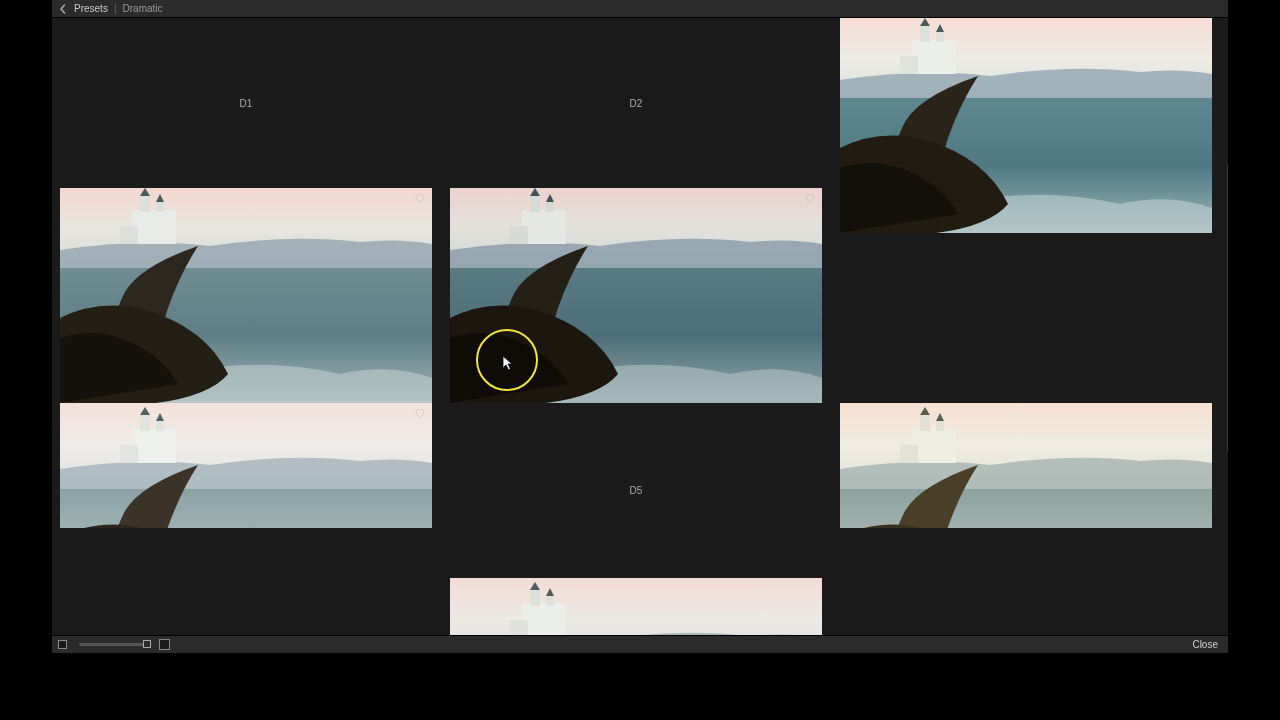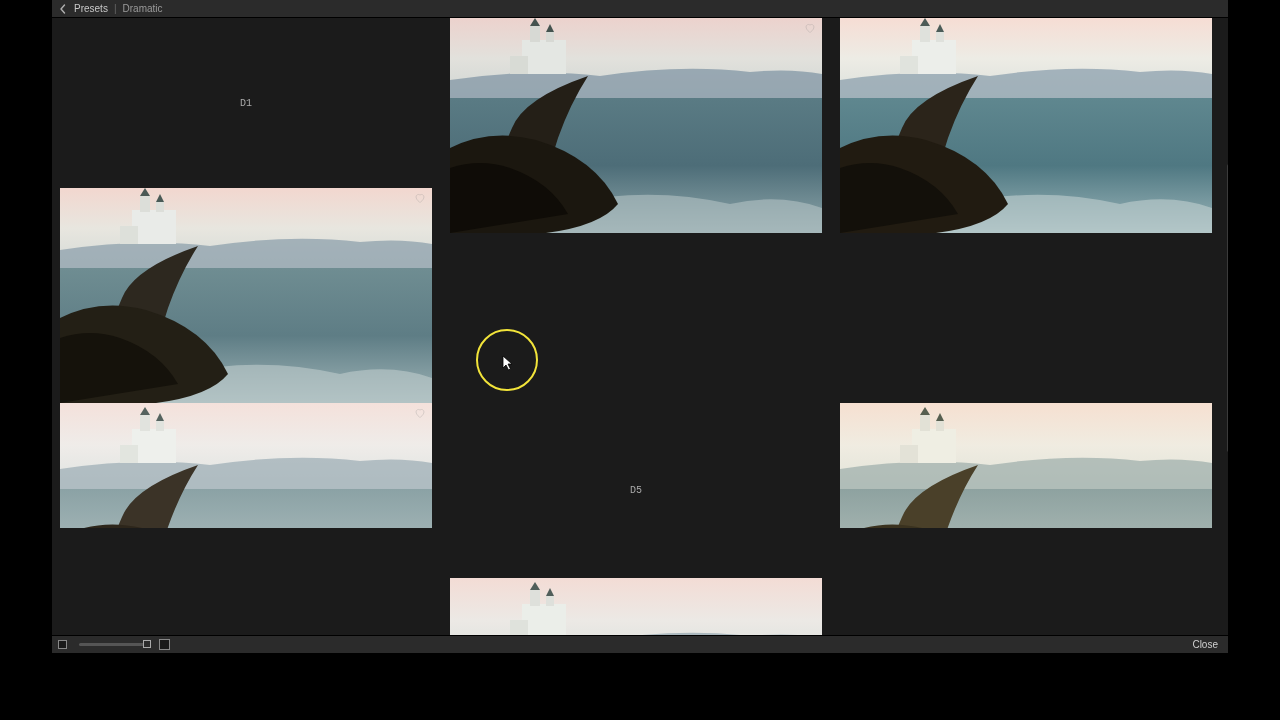--- a/index.html
+++ b/index.html
@@ -29,21 +29,20 @@
   .grid-area {
     flex: 1; position: relative; overflow: hidden;
   }
   .grid {
     position: absolute; left: 8px; top: 0; right: 24px;
     display: grid;
     grid-template-columns: 372px 372px 372px;
     column-gap: 18px;
     row-gap: 0;
     justify-content: start;
-    font-family: Liberation Mono, monospace;
   }
   .preset-cell { width: 372px; }
   .preset-label {
     height: 170px; 
     display: flex; align-items: center; justify-content: center;
     font-size: 10px; color: #aaaaaa;
   }
   .preset-label.row2 { height: 175px; }
   .thumb {
     width: 372px; height: 215px;
@@ -163,20 +162,21 @@
           </svg>
           <span class="favicon">
             <svg viewBox="0 0 24 24">
                 <path d="M12 21s-8-5.3-8-11a5 5 0 0 1 8-4 5 5 0 0 1 8 4c0 5.7-8 11-8 11z" fill="none" stroke="#888" stroke-width="1.5"></path>
               </svg>
           </span>
         </div>
       </div>
 
       <div class="preset-cell">
+        <div class="preset-label">D2</div>
         <div class="thumb">
           <svg viewBox="0 0 372 215" preserveAspectRatio="none">
             <defs>
               <linearGradient id="sky2" x1="0" y1="0" x2="0" y2="1">
                 <stop offset="0" stop-color="#ecd2cd"></stop>
                 <stop offset="0.45" stop-color="#e2e1dc"></stop>
                 <stop offset="1" stop-color="#cad3d1"></stop>
               </linearGradient>
               <linearGradient id="sea2" x1="0" y1="0" x2="0" y2="1">
                 <stop offset="0" stop-color="#5a7b84"></stop>

